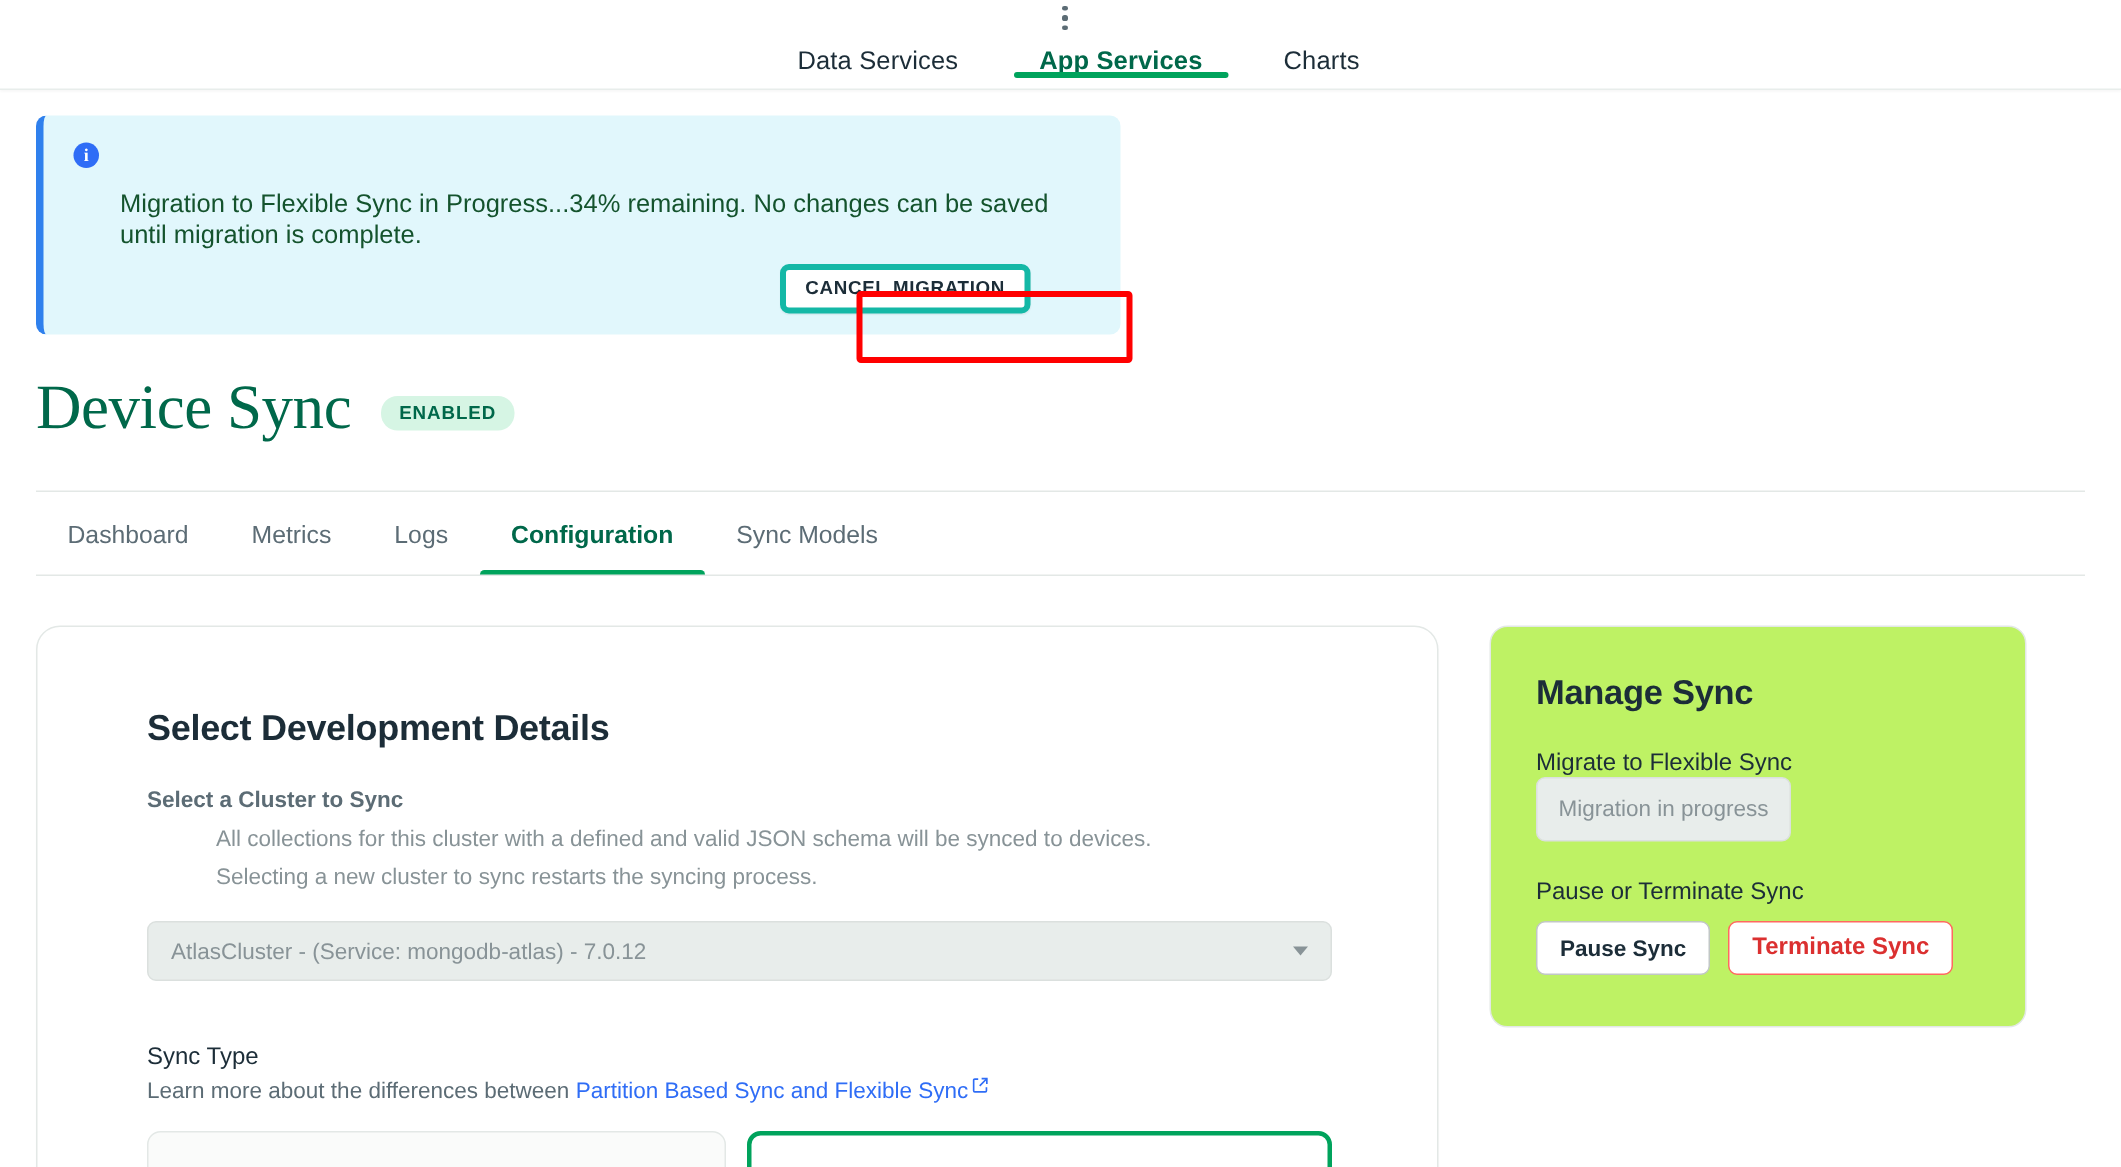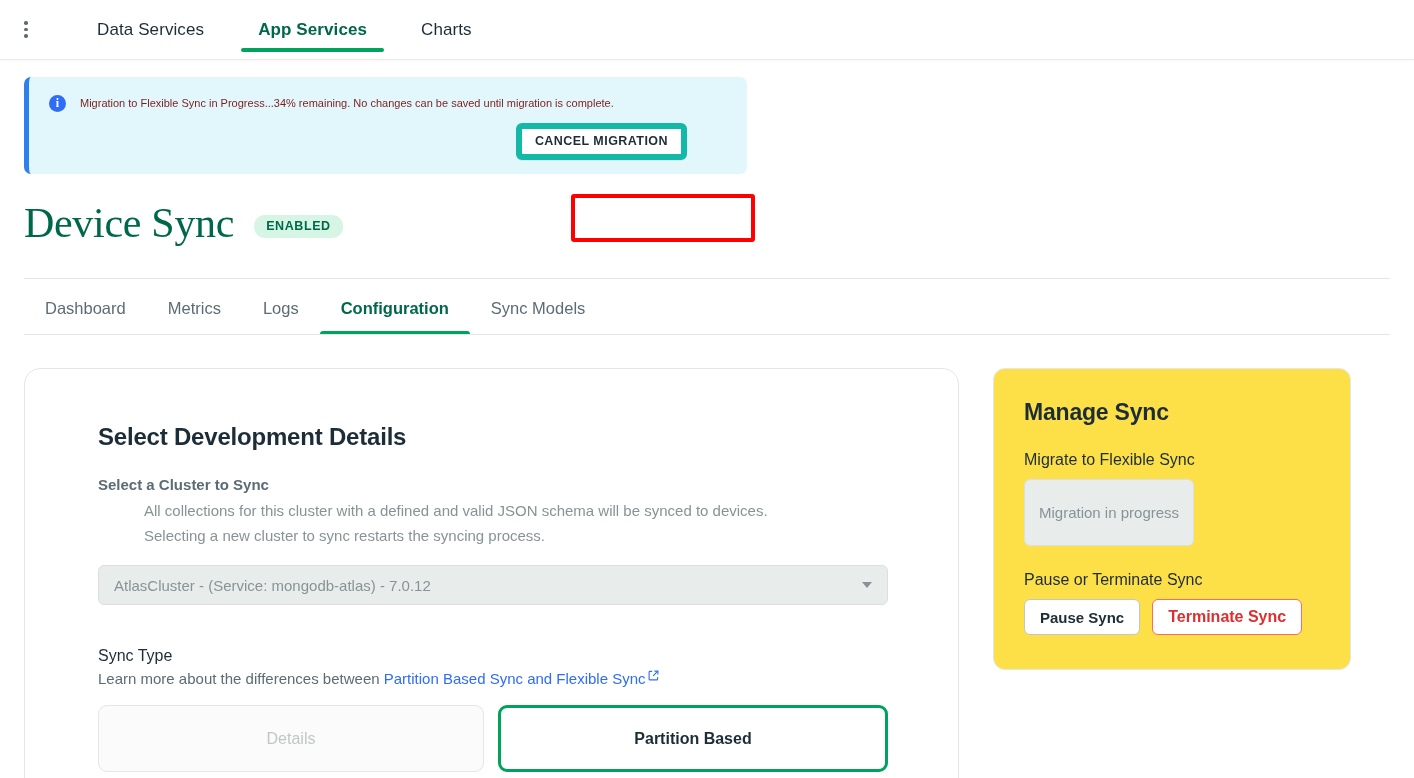--- a/index.html
+++ b/index.html
@@ -17,20 +17,21 @@
   
   .topnav {
     position: relative;
     height: 60px;
     width: 100%;
     background: #ffffff;
     display: flex;
     align-items: center;
     border-bottom: 1px solid #e8edeb;
     box-shadow: 0 1px 2px rgba(0,0,0,0.04);
+    flex-direction: column;
   }
   .kebab-btn {
     width: 40px;
     height: 40px;
     margin-left: 6px;
     display: flex;
     flex-direction: column;
     align-items: center;
     justify-content: center;
     gap: 3px;
@@ -125,34 +126,35 @@
     background: #2f6df6;
     color: #ffffff;
     font-size: 12px;
     font-weight: bold;
     line-height: 17px;
     text-align: center;
     font-family: "Liberation Serif", serif;
   }
   .alert-body { flex: 1 1 auto; position: relative; }
   .alert-text {
-    font-size: 11px;
+    font-size: 17px;
     line-height: 21px;
-    color: #7f1d1d;
+    color: #14532d;
     max-width: 625px;
+    margin-top: 32px;
   }
   .alert-actions {
     margin-top: 9px;
     display: flex;
     justify-content: flex-end;
     padding-right: 42px;
   }
   .btn-cancel-migration {
     background: #ffffff;
-    border: 6px solid #14b8a6;
+    border: 4px solid #14b8a6;
     border-radius: 6px;
     padding: 5px 13px 6px;
     font-size: 12.5px;
     font-weight: bold;
     letter-spacing: 0.45px;
     color: #1c2d38;
     cursor: pointer;
     font-family: "Liberation Sans", sans-serif;
     box-shadow: 0 1px 1px rgba(0,0,0,0.06);
     text-align: center;
@@ -340,44 +342,43 @@
   .sync-opt.selected {
     background: #ffffff;
     border: 3px solid #00a35c;
     color: #1c2d38;
     font-weight: bold;
   }
 
   
   .side-card {
     flex: 0 0 358px;
-    background: #fde047;
+    background: #bef264;
     border: 1px solid #e3e8e6;
     border-radius: 12px;
     padding: 30px 30px 34px;
   }
   .side-heading {
     font-size: 23px;
     font-weight: bold;
     color: #1c2d38;
     letter-spacing: -0.2px;
   }
   .side-label {
     margin-top: 25px;
     font-size: 16px;
     color: #1c2d38;
   }
   .btn-disabled {
-    margin-top: 10px;
     display: inline-flex;
     align-items: center;
     background: #e8edeb;
     border: 1px solid #dbe0de;
     border-radius: 6px;
-    padding: 24px 14px;
+    padding: 12px 14px;
     font-size: 15px;
     color: #889397;
     cursor: not-allowed;
     font-family: "Liberation Sans", sans-serif;
   }
   .side-btn-row {
     margin-top: 10px;
     display: flex;
     gap: 12px;
   }

